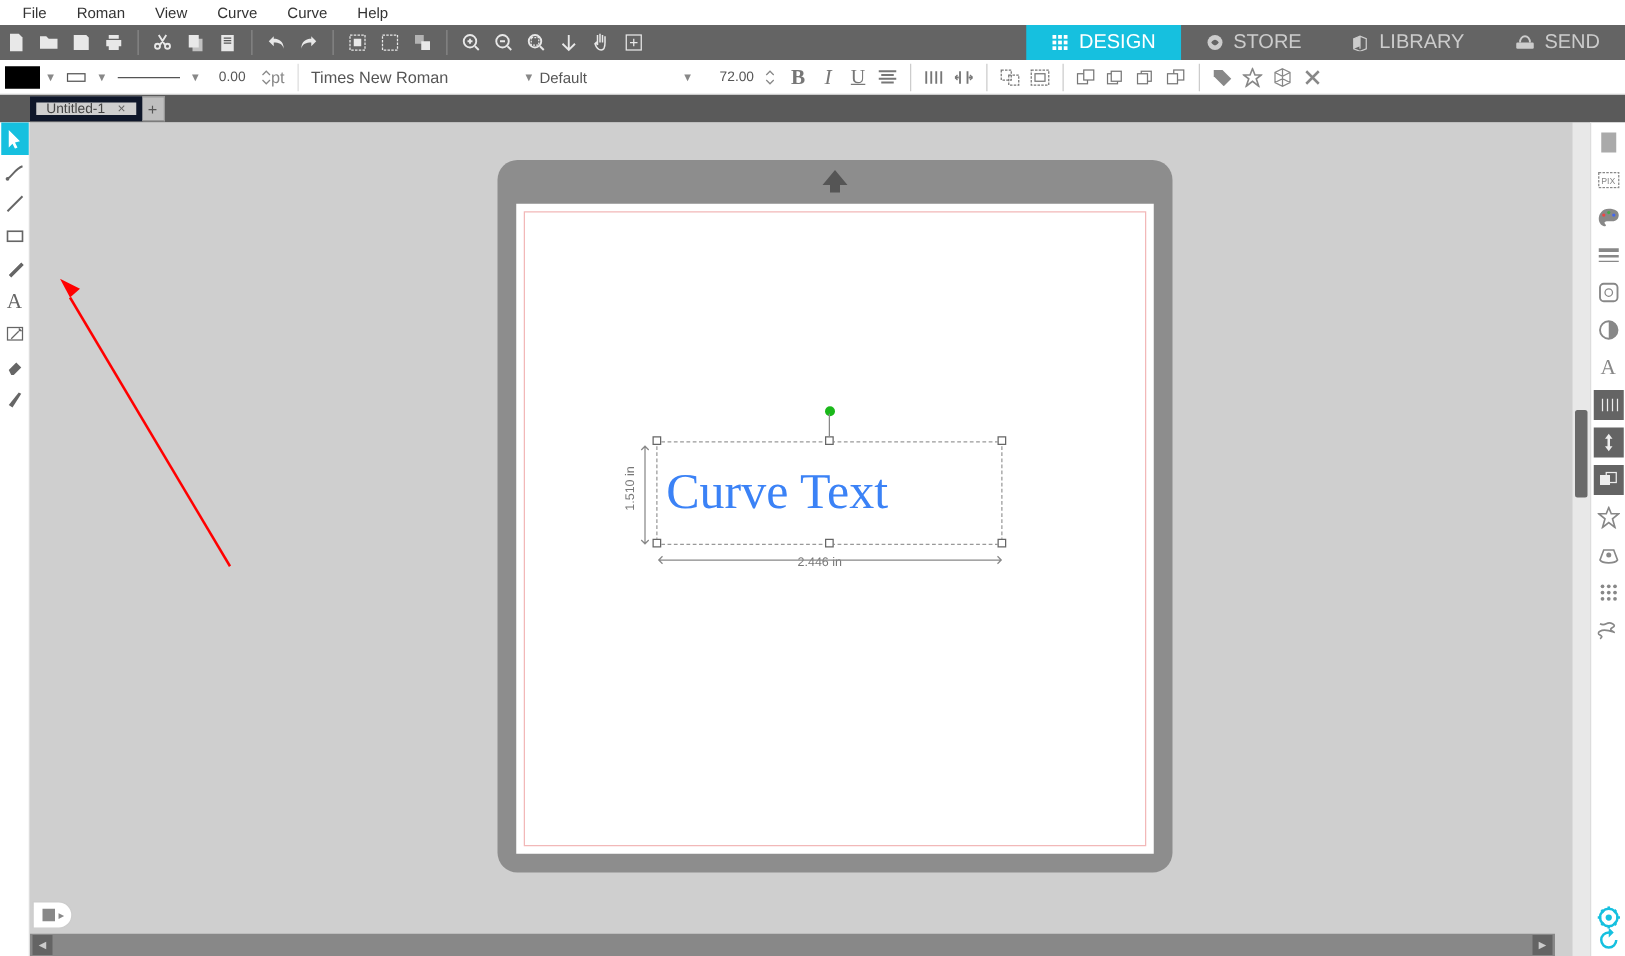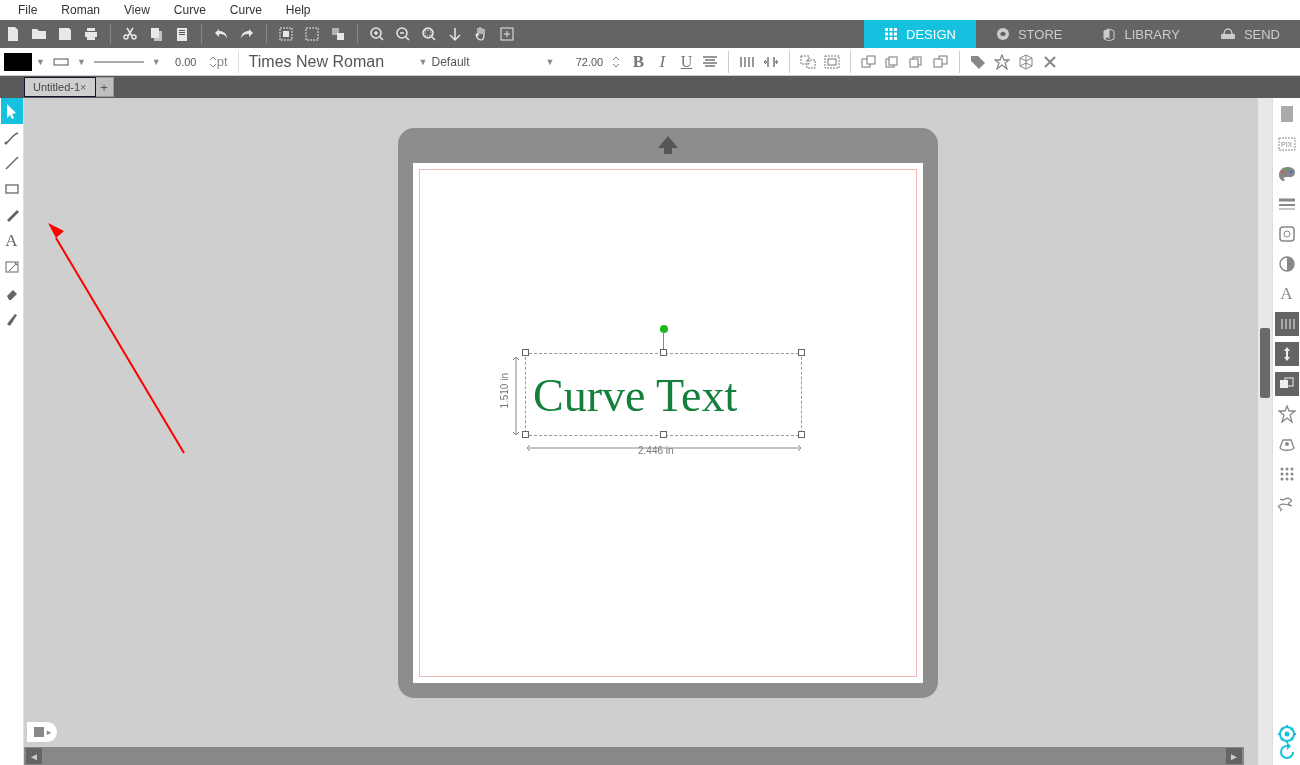--- a/index.html
+++ b/index.html
@@ -2,51 +2,51 @@
 <html><head>
 <meta charset="utf-8">
 <style>
 *{box-sizing:border-box;margin:0;padding:0;font-family:Arial,Helvetica,sans-serif;user-select:none}
 html,body{width:1300px;height:765px;overflow:hidden;background:#fff}
 .menubar{height:20px;background:#fff;display:flex;align-items:center;font-size:12px;color:#333;padding-left:6px}
 .menubar span{padding:0 12px;cursor:pointer}
 .toolbar1{height:28px;background:#646464;display:flex;align-items:center}
 .tb1-btn{width:22px;height:22px;margin:0 2px;display:flex;align-items:center;justify-content:center;color:#e8e8e8;fill:#e8e8e8}
 .tb1-sep{width:1px;height:20px;background:#888;margin:0 6px}
-.navtab{height:28px;display:flex;align-items:center;justify-content:center;gap:8px;padding:0 20px;font-size:13px;color:#ccc;background:#646464}
+.navtab{height:28px;display:flex;align-items:center;justify-content:center;gap:8px;padding:0 20px;font-size:16px;color:#ccc;background:#646464}
 .navtab.active{background:#16c0df;color:#fff}
 .navspacer{flex:1}
 .toolbar2{height:28px;background:#fff;border-bottom:1px solid #ccc;display:flex;align-items:center;font-size:12px;color:#555}
 .swatch{width:28px;height:18px;background:#000;margin-left:4px}
 .dd{border:none;height:20px;display:flex;align-items:center;padding:0 4px}
 .tri{font-size:9px;color:#888;margin:0 4px}
 .numfield{width:44px;height:18px;font-size:11px;color:#555;text-align:center;border:none;padding-right:2px}
 .ptlabel{font-size:13px;color:#888;margin-right:10px}
-.fontfield{width:140px;font-size:16px;color:#555;height:18px;border:none;padding-left:4px}
+.fontfield{width:140px;font-size:13px;color:#555;height:18px;border:none;padding-left:4px}
 .stylefield{width:110px;font-size:12px;color:#555;border:none}
 .ic2{width:24px;height:24px;display:flex;align-items:center;justify-content:center;color:#777;fill:#777}
 .vsep{width:1px;height:22px;background:#ccc;margin:0 6px}
 .tabbar{height:22px;background:#5a5a5a;display:flex;align-items:center}
-.doctab{height:20px;background:#cfcfcf;border:1px solid #0f172a;font-size:11px;color:#444;display:flex;align-items:center;padding:0 8px;margin-left:24px;}
+.doctab{height:20px;background:#cfcfcf;border:5px solid #0f172a;font-size:11px;color:#444;display:flex;align-items:center;padding:0 8px;margin-left:24px;gap:10px}
 .doctab .x{color:#666;font-size:11px}
 .newt{width:18px;height:20px;background:#bfbfbf;display:flex;align-items:center;justify-content:center;color:#555;font-size:13px;border:1px solid #999;border-left:none}
 .body{display:flex;height:667px}
 .lefttools{width:24px;background:#fff;border-right:1px solid #ddd;display:flex;flex-direction:column;align-items:center;padding-top:0}
 .lt{width:22px;height:26px;display:flex;align-items:center;justify-content:center;color:#666;fill:#666}
 .lt.sel{background:#16c0df;color:#fff;fill:#fff}
 .righttools{width:28px;background:#fff;border-left:1px solid #ddd;display:flex;flex-direction:column;align-items:center;padding-top:4px;gap:6px}
 .rt{width:24px;height:24px;display:flex;align-items:center;justify-content:center;color:#888;fill:#888}
 .rt.dark{background:#646464;color:#eee;fill:#eee}
 .canvaswrap{flex:1;background:#cfcfcf;position:relative;overflow:hidden}
 .mat{position:absolute;left:374px;top:30px;width:540px;height:570px;background:#8d8d8d;border-radius:16px}
 .matinner{position:absolute;left:15px;top:35px;right:15px;bottom:15px;background:#fff;}
 .matcut{position:absolute;left:6px;top:6px;right:6px;bottom:6px;border:1px solid #f2b8b8}
 .matarrow{position:absolute;left:50%;top:6px;transform:translateX(-50%);fill:#555}
 .textbox{position:absolute;left:110px;top:200px;width:280px;height:80px}
-.tbtext{font-family:"Times New Roman",serif;font-size:46px;color:#15803d;position:absolute;left:10px;top:6px;white-space:nowrap}
+.tbtext{font-family:"Times New Roman",serif;font-size:40px;color:#3b82f6;position:absolute;left:10px;top:6px;white-space:nowrap}
 .selline{position:absolute;border-top:1px solid #888}
 .sellinev{position:absolute;border-left:1px solid #888}
 .handle{position:absolute;width:7px;height:7px;background:#fff;border:1px solid #666}
 .rothandle{position:absolute;width:8px;height:8px;background:#1ab81a;border-radius:50%}
 .dim{position:absolute;font-size:10px;color:#777}
 .dimv{writing-mode:vertical-rl;transform:rotate(180deg)}
 .redarrow{position:absolute;pointer-events:none}
 .vscroll{position:absolute;right:0;top:0;width:14px;height:100%;background:#e8e8e8}
 .vthumb{position:absolute;left:2px;top:230px;width:10px;height:70px;background:#6a6a6a;border-radius:2px}
 .bottombar{position:absolute;left:0;bottom:0;right:28px;height:18px;background:#888}

